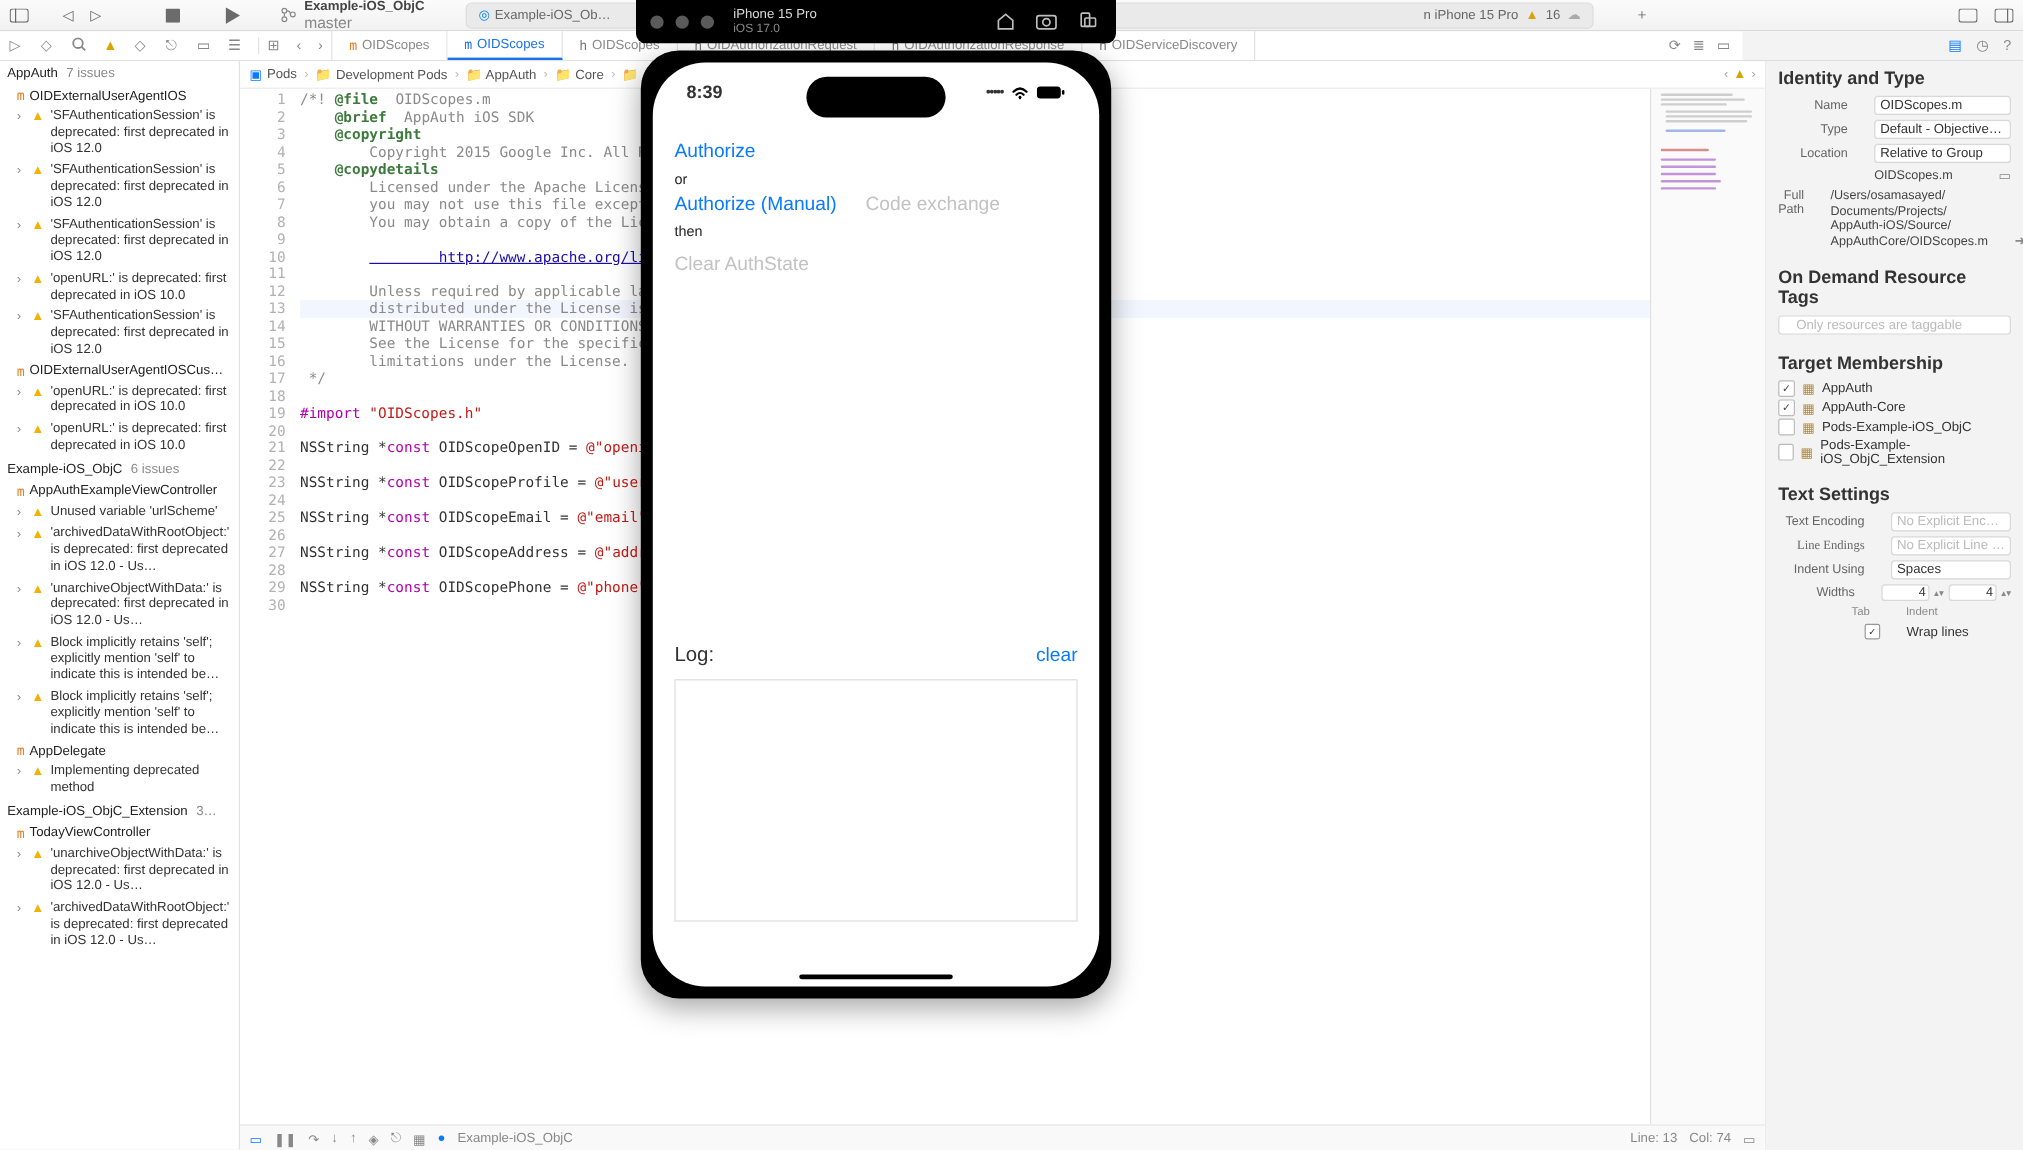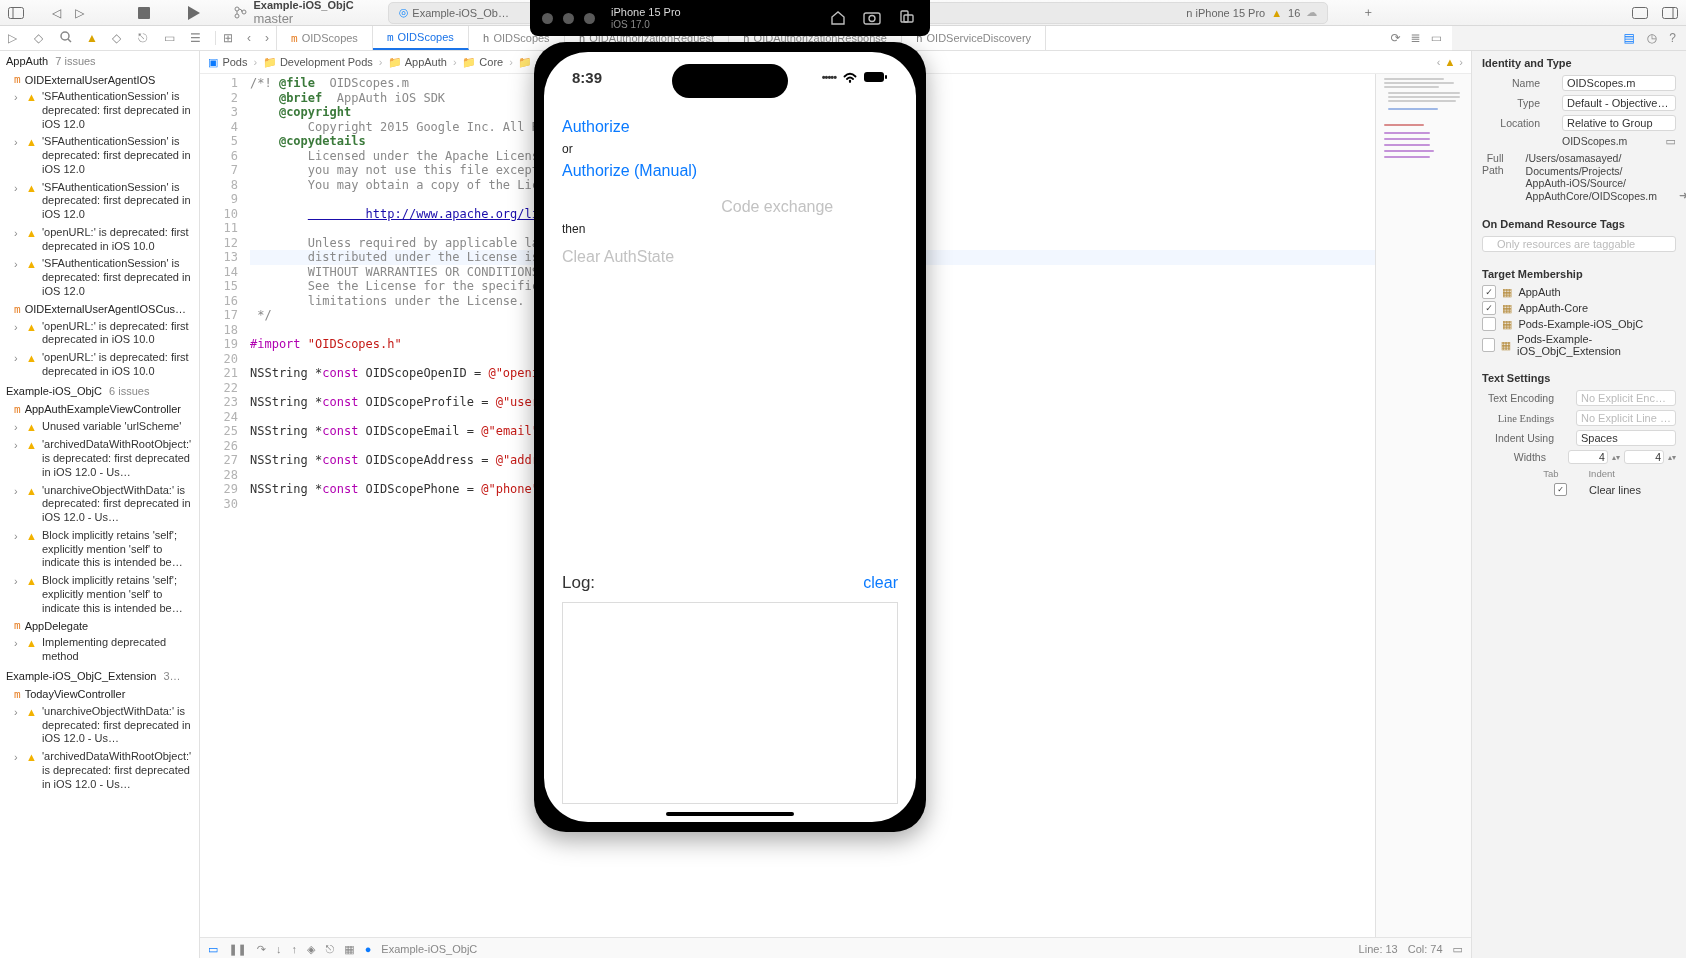--- a/index.html
+++ b/index.html
@@ -61,21 +61,21 @@
 
 #minimap{width:95px;border-left:1px solid #e1e1e1;background:#fafafa;position:relative;}
 #minimap .blk{position:absolute;background:#cecece;border-radius:1px;}
 
 
 #debugbar{height:22px;border-top:1px solid #e4e4e4;background:#f9f9f9;display:flex;align-items:center;padding:0 8px;gap:10px;font-size:11px;color:#888;}
 #debugbar .flex{flex:1;}
 
 
 .insp-tabs{height:24px;background:#f3f3f3;border-bottom:1px solid #ddd;display:flex;align-items:center;justify-content:flex-end;gap:12px;padding:0 10px;color:#888;}
-.insp-section-h{font-weight:600;font-size:11px;color:#333;padding:6px 10px 4px;}
+.insp-section-h{font-weight:600;font-size:15px;color:#333;padding:6px 10px 4px;}
 .insp-row{display:flex;align-items:center;padding:2px 10px;gap:22px;}
 .insp-row .lbl{width:58px;text-align:right;font-size:10.5px;color:#666;}
 .insp-row .val{flex:1;font-size:11px;background:#fff;border:1px solid #d8d8d8;border-radius:3px;padding:1px 4px;color:#333;overflow:hidden;white-space:nowrap;text-overflow:ellipsis;}
 .insp-row .plain{flex:1;font-size:10.5px;color:#444;line-height:1.2;}
 .tm-row{display:flex;align-items:center;gap:6px;padding:1px 10px;font-size:11px;}
 .tm-row .chk{width:12px;height:12px;border:1px solid #bbb;border-radius:2px;background:#fff;display:flex;align-items:center;justify-content:center;font-size:9px;color:#444;}
 .steppers{display:flex;align-items:center;gap:4px;}
 .stepper{width:34px;background:#fff;border:1px solid #d8d8d8;border-radius:3px;padding:0 2px;font-size:10.5px;text-align:right;}
 
 
@@ -89,21 +89,21 @@
 
 
 #device{margin:6px auto 0;width:372px;height:770px;background:#000;border-radius:32px;padding:10px;box-shadow:0 8px 24px rgba(0,0,0,.35);}
 #screen{width:100%;height:100%;background:#fff;border-radius:44px;position:relative;overflow:hidden;}
 #island{position:absolute;top:12px;left:50%;transform:translateX(-50%);width:116px;height:34px;background:#000;border-radius:20px;}
 #statusbar{position:absolute;top:0;left:0;right:0;height:50px;display:flex;align-items:center;padding:0 28px;font-weight:600;font-size:15px;}
 #statusbar .flex{flex:1;}
 #sb-right{display:flex;align-items:center;gap:6px;}
 #app{position:absolute;top:62px;left:18px;right:18px;bottom:14px;font-size:16px;font-family:-apple-system,sans-serif;}
 .app-link{color:#0a7aff;padding:4px 0;}
-.app-dim{color:#c2c2c2;padding:4px 0;margin-top:36px;}
+.app-dim{color:#c2c2c2;padding:4px 0;}
 .app-txt{color:#222;padding:2px 0;font-size:12px;}
 #app .row2{display:flex;gap:24px;}
 #loghdr{display:flex;align-items:baseline;margin-top:300px;}
 #loghdr .flex{flex:1;}
 #logbox{border:1px solid #dcdcdc;height:200px;margin-top:6px;}
 #homebar{position:absolute;bottom:6px;left:50%;transform:translateX(-50%);width:128px;height:4px;background:#000;border-radius:4px;}
 </style>
 </head>
 <body>
 
@@ -475,21 +475,21 @@
         <div class="stepper">4</div>
           <span style="font-size:8px;color:#888;">▴▾</span>
       </div>
     </div>
     <div class="insp-row" style="justify-content:center;gap:30px;font-size:9.5px;color:#888;">
         <span>Tab</span>
         <span>Indent</span>
       </div>
     <div class="insp-row" style="padding-left:82px;">
         <span style="width:11px;height:11px;border:1px solid #999;border-radius:2px;background:#fff;display:inline-flex;align-items:center;justify-content:center;font-size:8px;">✓</span>
-        <span>Clear lines</span>
+        <span>Wrap lines</span>
       </div>
   </div>
 </div>
 
 <div id="sim-wrap">
   <div id="sim-top">
     <span class="traffic"></span>
     <span class="traffic"></span>
     <span class="traffic"></span>
     <div id="sim-title">

